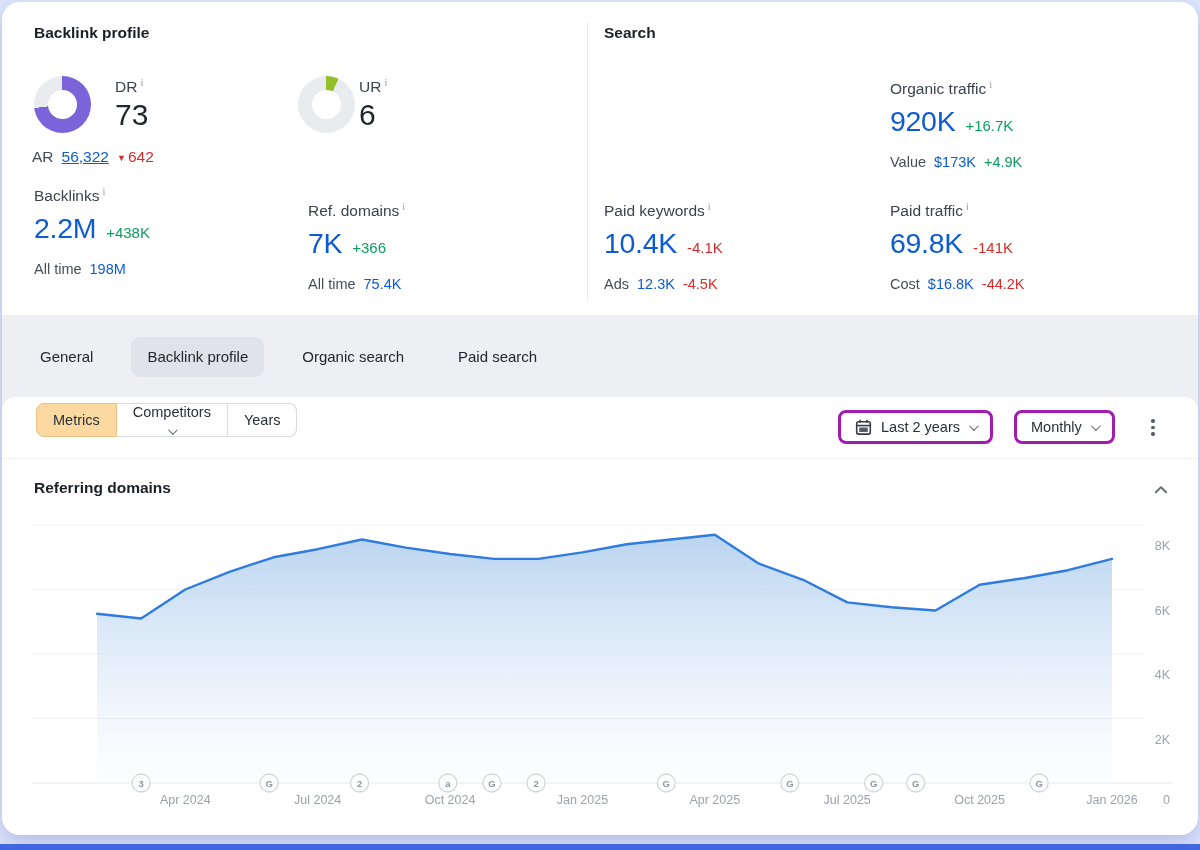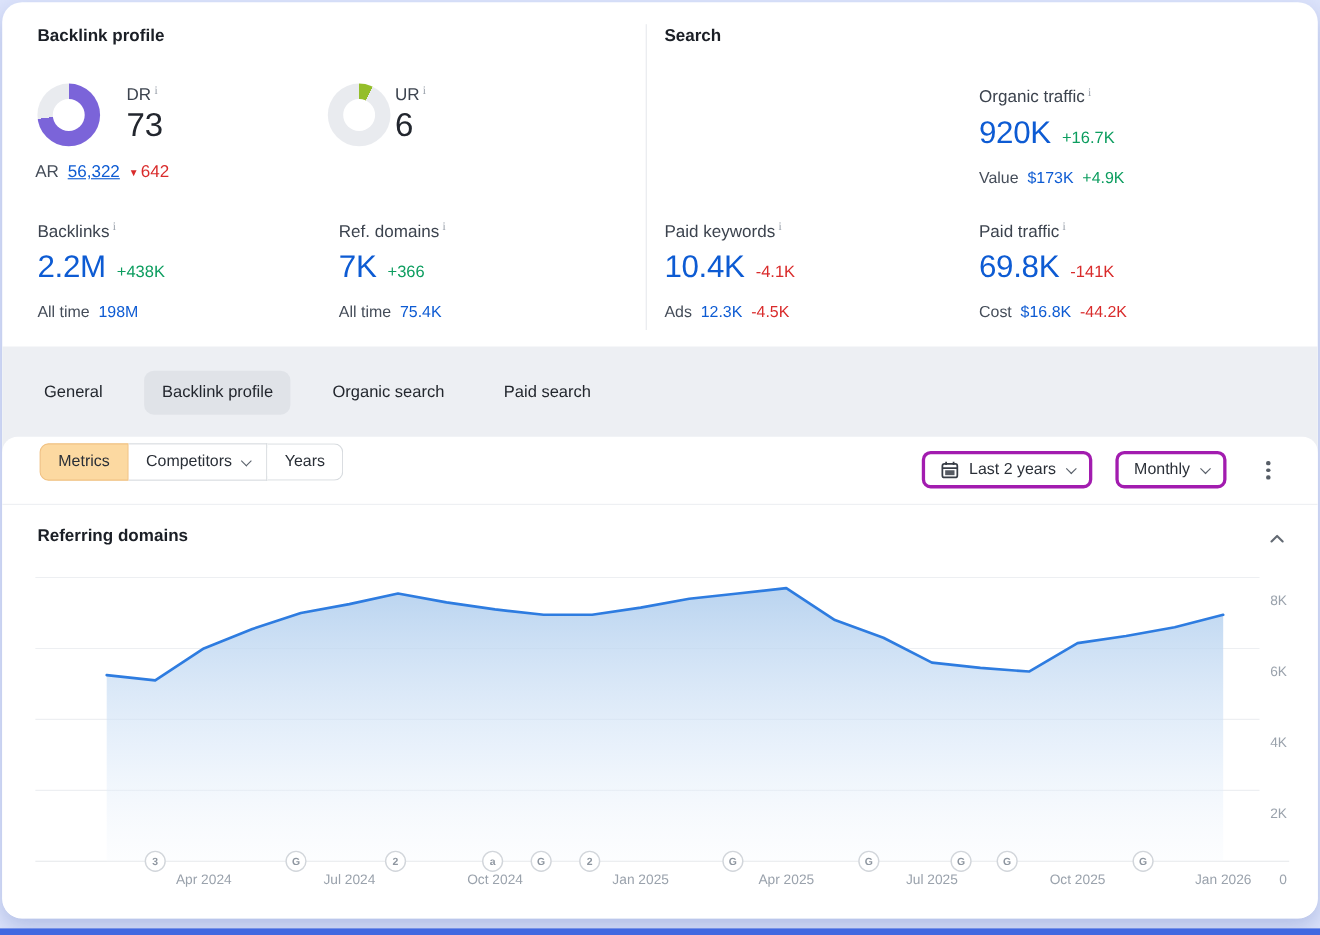--- a/index.html
+++ b/index.html
@@ -55,21 +55,21 @@
 
   
   .lower-panel { position:absolute; left:0; right:0; top:395px; bottom:0; background:#fff; border-radius:14px 14px 18px 18px; }
   .filter-divider { position:absolute; left:0; right:0; top:61px; height:1px; background:#edeff2; }
 
   .seg { position:absolute; left:34px; top:6px; display:flex; }
   .seg-btn { height:34px; display:flex; align-items:center; gap:8px; padding:0 16px; font-size:14.5px; color:#2a2f37; background:#fff; border:1px solid #d6dade; border-left-width:0; cursor:pointer; }
   .seg-btn:first-child { border-left-width:1px; border-radius:8px 0 0 8px; }
   .seg-btn:last-child { border-radius:0 8px 8px 0; }
   .seg-btn.selected { background:var(--metrics-bg); border-color:#f0c183; border-left-width:1px; border-radius:8px 0 0 8px; }
-  .seg-btn.selected + .seg-btn { border-left-width:0; }
+  .seg-btn.selected + .seg-btn { border-left-width:0;flex-direction:column; }
 
   .chev { width:7px; height:7px; border-right:1.6px solid #5a616b; border-bottom:1.6px solid #5a616b; transform:rotate(45deg) translateY(-2px); display:inline-block; }
 
   .tool-btn { position:absolute; top:13px; height:34px; display:flex; align-items:center; gap:9px; padding:0 14px; font-size:14.5px; color:#2a2f37; background:#fff; border:3px solid #a21caf; border-radius:8px; cursor:pointer; }
   .kebab { position:absolute; top:18px; display:flex; flex-direction:column; gap:3px; padding:4px; cursor:pointer; }
   .kebab i { width:3.5px; height:3.5px; border-radius:50%; background:#565d66; }
 
   .chart-title { position:absolute; left:32px; top:82px; font-size:15.5px; font-weight:bold; color:#1b1f26; }
   .collapse { position:absolute; right:28px; top:84px; cursor:pointer; }
 
@@ -94,21 +94,21 @@
     <div class="metric-label"><span>UR</span><span class="inf"></span></div>
     <div class="metric-big">6</div>
   </div>
 
   <div class="ar-row">
     <span class="ar-label">AR</span>
     <span class="ar-value">56,322</span>
     <span class="ar-delta"><span class="tri-down"></span><span>642</span></span>
   </div>
 
-  <div class="metric-cell" style="left:32px; top:196px;">
+  <div class="metric-cell" style="left:32px; top:181px;">
     <div class="metric-label"><span>Backlinks</span><span class="inf"></span></div>
     <div class="value-row">
       <span class="big">2.2M</span>
       <span class="delta up">+438K</span>
     </div>
     <div class="sub-row">
       <span class="sub-label">All time</span>
       <span class="sub-value">198M</span>
     </div>
   </div>

